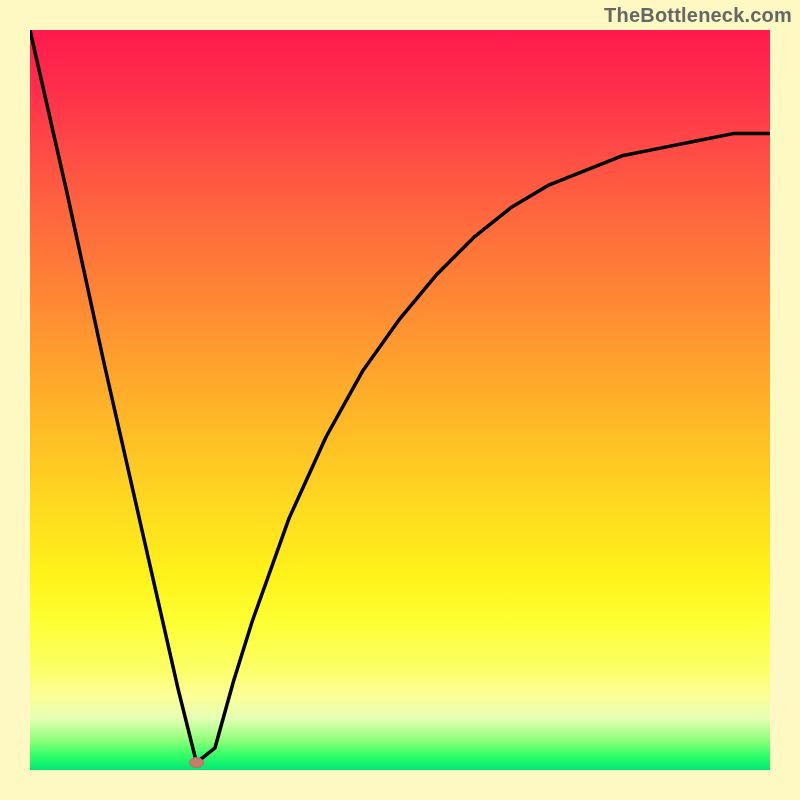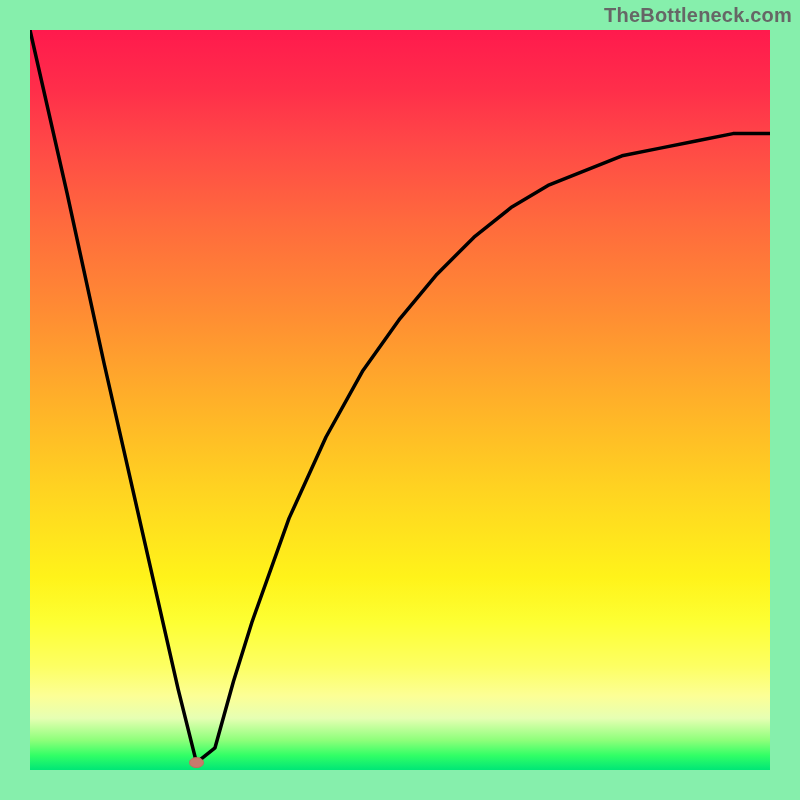--- a/index.html
+++ b/index.html
@@ -8,21 +8,21 @@
     width: 800px;
     height: 800px;
     overflow: hidden;
     background: #000;
     font-family: Arial, Helvetica, sans-serif;
   }
   .frame {
     position: relative;
     width: 800px;
     height: 800px;
-    background: #86efac;
+    background: #fef9c3;
   }
   .plot {
     position: absolute;
     left: 30px;
     top: 30px;
     width: 740px;
     height: 740px;
     
     background: linear-gradient(
       to bottom,

